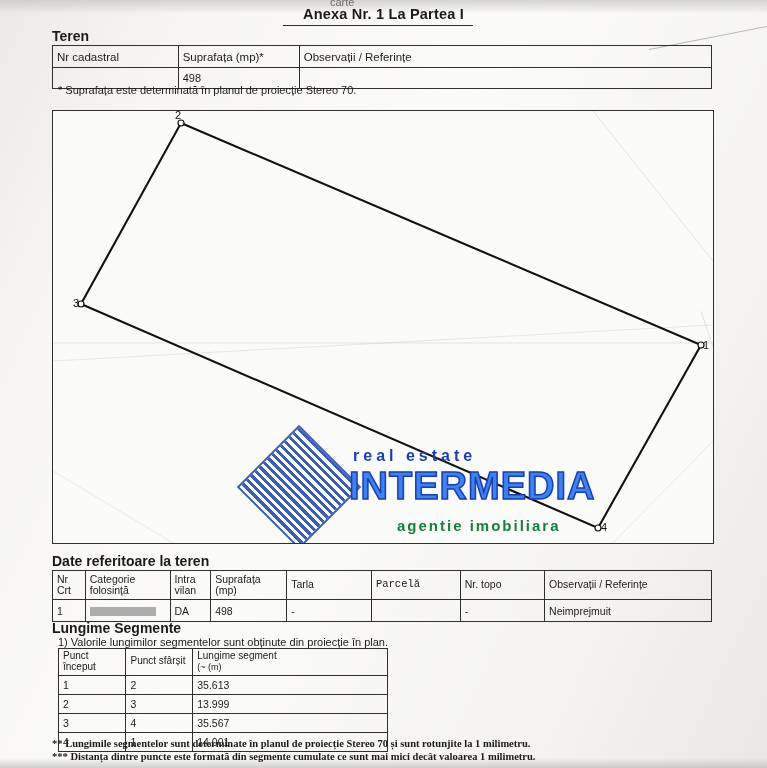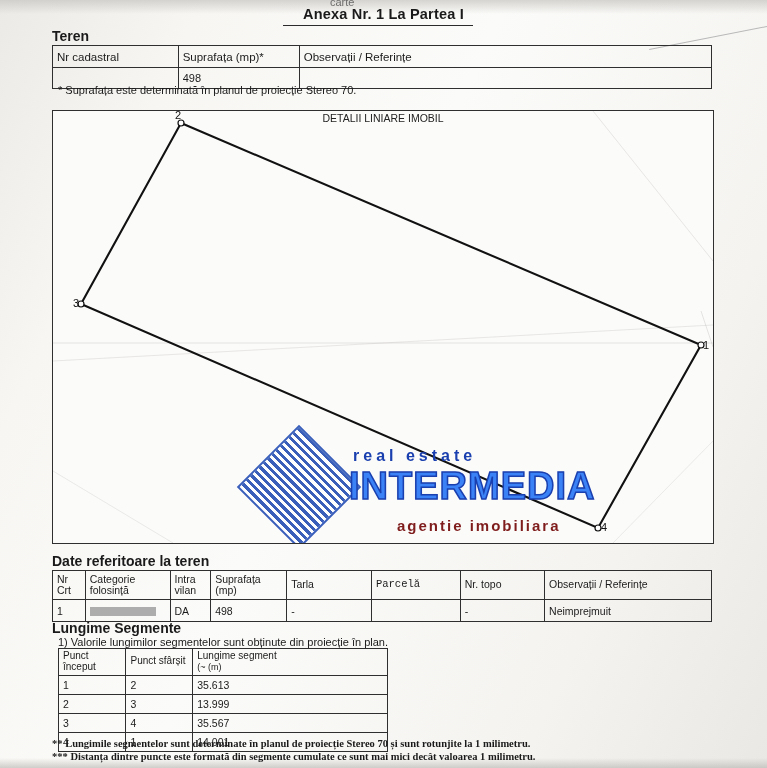--- a/index.html
+++ b/index.html
@@ -167,21 +167,21 @@
     color: #3b82f6;
     -webkit-text-stroke: 1.5px #1a3fae;
     text-shadow: 0 0 1px #1a3fae;
   }
   .wm-sub {
     position: absolute;
     left: 148px; top: 76px;
     font-size: 15px;
     font-weight: bold;
     letter-spacing: 2px;
-    color: #7f1d1d;
+    color: #15803d;
   }
 
   
   #date-table { left: 52px; top: 570px; width: 660px; }
   #date-table th { height: 24px; font-size: 10.5px; line-height: 1.05; }
   #date-table td { height: 17px; font-size: 10.5px; }
   .c-nrcrt { width: 26px; }
   .c-cat { width: 78px; }
   .c-intra { width: 34px; }
   .c-supr { width: 72px; }
@@ -246,21 +246,20 @@
       <td></td>
       <td>498</td>
       <td></td>
     </tr>
   </tbody>
     </table>
 
   <div class="note" id="teren-note">* Suprafața este determinată în planul de proiecție Stereo 70.</div>
 
   <div class="map-box">
-    <div class="map-label">DETALII LINIARE IMOBIL</div>
 
     <svg class="map-svg" width="660" height="432" viewBox="0 0 660 432">
 
       <g stroke="#b9b7b3" stroke-width="1" fill="none">
         <line x1="0" y1="232" x2="660" y2="232" opacity="0.35"></line>
         <line x1="0" y1="250" x2="660" y2="214" opacity="0.3"></line>
         <line x1="540" y1="0" x2="660" y2="150" opacity="0.3"></line>
         <line x1="648" y1="200" x2="660" y2="236" opacity="0.35"></line>
         <line x1="0" y1="360" x2="120" y2="432" opacity="0.25"></line>
         <line x1="560" y1="432" x2="660" y2="330" opacity="0.25"></line>

